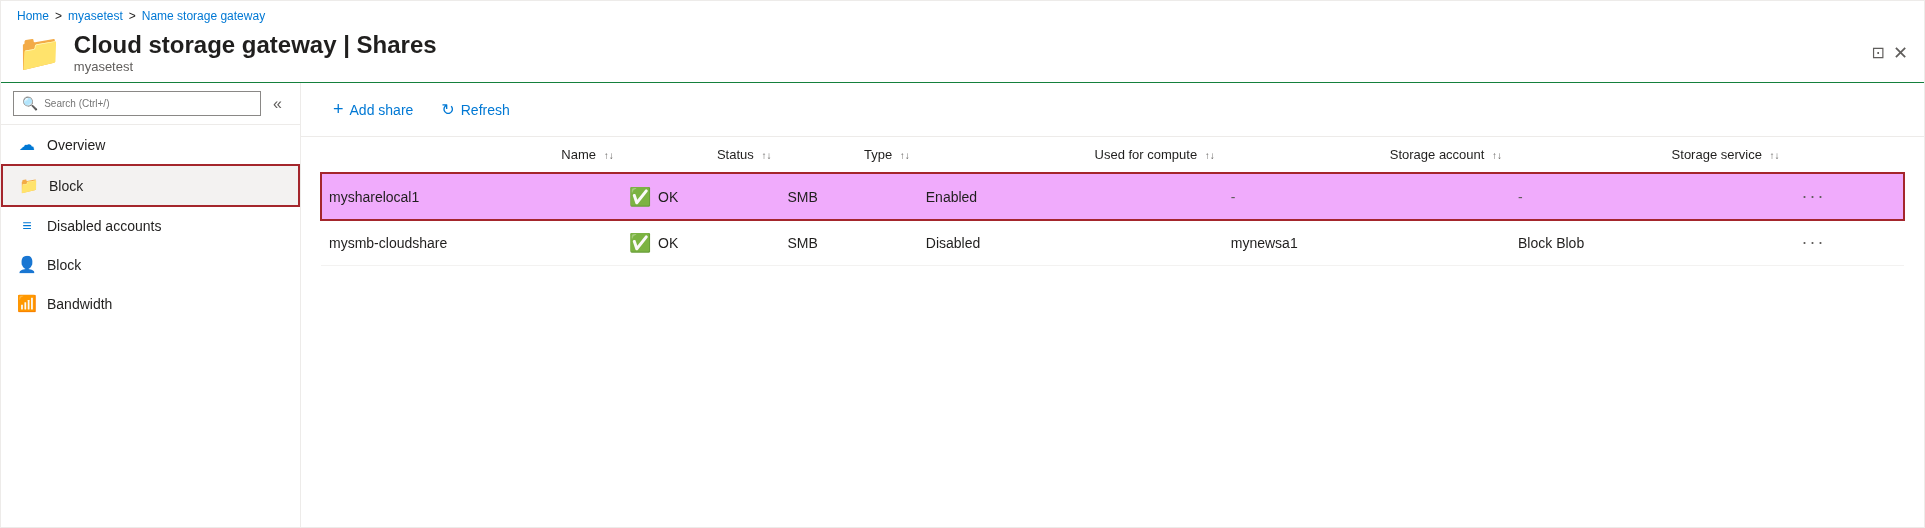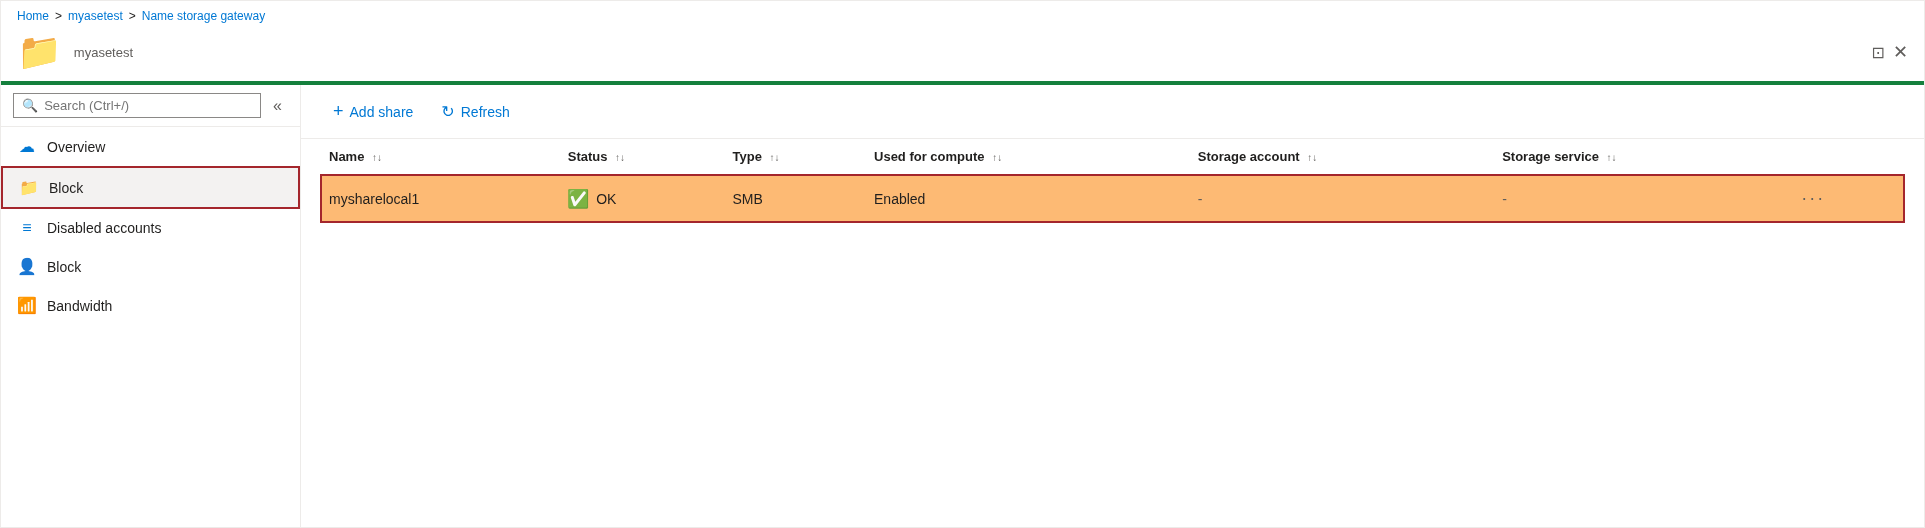--- a/index.html
+++ b/index.html
@@ -1,21 +1,21 @@
 <!DOCTYPE html>
 <html><head>
   <meta charset="utf-8">
   <style>
     * { box-sizing: border-box; margin: 0; padding: 0; }
     body { font-family: 'Segoe UI', Arial, sans-serif; font-size: 14px; color: #201f1e; background: #fff; }
     
     .app-container { display: flex; flex-direction: column; height: 528px; width: 1925px; background: #fff; border: 1px solid #edebe9; }
     
     
-    .header { padding: 8px 16px 0 16px; border-bottom: 4px solid #15803d; }
+    .header { padding: 8px 16px 0 16px; border-bottom: 1px solid #15803d; }
     .breadcrumb { display: flex; align-items: center; gap: 6px; font-size: 12px; color: #0078d4; margin-bottom: 8px; }
     .breadcrumb span { color: #201f1e; }
     .breadcrumb a { color: #0078d4; text-decoration: none; cursor: pointer; }
     
     .title-row { display: flex; align-items: center; justify-content: space-between; padding-bottom: 8px; }
     .title-left { display: flex; align-items: center; gap: 12px; }
     .folder-icon { font-size: 36px; }
     .title-text h1 { font-size: 24px; font-weight: 600; color: #201f1e; }
     .title-text .subtitle { font-size: 13px; color: #605e5c; }
     .header-actions { display: flex; align-items: center; gap: 8px; }
@@ -23,44 +23,44 @@
     .close-icon { cursor: pointer; color: #605e5c; font-size: 18px; font-weight: 300; }
     
     
     .main-layout { display: flex; flex: 1; overflow: hidden; }
     
     
     .sidebar { width: 300px; min-width: 300px; border-right: 1px solid #edebe9; display: flex; flex-direction: column; }
     
     .search-box { display: flex; align-items: center; padding: 8px 12px; border-bottom: 1px solid #edebe9; gap: 6px; }
     .search-input-wrapper { display: flex; align-items: center; border: 1px solid #8a8886; padding: 4px 8px; flex: 1; gap: 6px; }
-    .search-input-wrapper input { border: none; outline: none; font-size: 13px; width: 100%; color: #7f1d1d; }
+    .search-input-wrapper input { border: none; outline: none; font-size: 10px; width: 100%; color: #7f1d1d; }
     .search-icon { color: #605e5c; font-size: 13px; }
     .collapse-btn { color: #605e5c; cursor: pointer; font-size: 16px; padding: 2px 6px; }
     
     .nav-items { display: flex; flex-direction: column; }
     .nav-item { display: flex; align-items: center; gap: 10px; padding: 10px 16px; cursor: pointer; font-size: 14px; color: #201f1e; }
     .nav-item.active { background: #f3f2f1; border: 2px solid #a4262c; }
     .nav-icon { font-size: 16px; width: 20px; text-align: center; }
     
     
     .content { flex: 1; display: flex; flex-direction: column; overflow: hidden; padding: 0; }
     
     .toolbar { display: flex; align-items: center; gap: 4px; padding: 10px 20px; border-bottom: 1px solid #edebe9; }
     .toolbar-btn { display: flex; align-items: center; gap: 6px; padding: 6px 12px; cursor: pointer; color: #0078d4; font-size: 14px; background: none; border: none; font-family: inherit; }
     
     
     .table-wrapper { flex: 1; overflow: auto; padding: 0 20px; }
     table { width: 100%; border-collapse: collapse; }
     thead tr { border-bottom: 2px solid #edebe9; }
-    th { text-align: left; padding: 10px 8px; font-weight: 700; font-size: 13px; color: #201f1e; white-space: nowrap; }
+    th { text-align: right; padding: 10px 8px; font-weight: 400; font-size: 13px; color: #201f1e; white-space: nowrap; }
     th .sort-arrows { color: #605e5c; font-size: 10px; margin-left: 4px; }
     td { padding: 10px 8px; font-size: 14px; color: #201f1e; border-bottom: 1px solid #f3f2f1; }
     tr.highlighted { outline: 2px solid #a4262c; outline-offset: -1px; }
-    tr.highlighted td { background: #fdba74; }
+    tr.highlighted td { background: #f0abfc; }
     
     .status-ok { display: flex; align-items: center; gap: 6px; }
     .status-dot { color: #107c10; font-size: 18px; }
     
     .more-btn { background: none; border: none; cursor: pointer; font-size: 18px; color: #605e5c; padding: 2px 6px; letter-spacing: 2px; }
     
     .dash { color: #605e5c; }
   </style>
 </head>
 <body>
@@ -72,20 +72,21 @@
       <a>Home</a>
       <span>&gt;</span>
       <a>myasetest</a>
       <span>&gt;</span>
       <a>Name storage gateway</a>
     </div>
     <div class="title-row">
       <div class="title-left">
         <span class="folder-icon">📁</span>
         <div class="title-text">
+          <h1>Cloud storage gateway | Shares</h1>
           <div class="subtitle">myasetest</div>
         </div>
       </div>
       <div class="header-actions">
         <span class="print-icon">⊡</span>
         <span class="close-icon">✕</span>
       </div>
     </div>
   </div>
 
@@ -160,18 +161,34 @@
                 </div>
               </td>
               <td>SMB</td>
               <td>Enabled</td>
               <td><span class="dash">-</span></td>
               <td><span class="dash">-</span></td>
               <td>
                 <button class="more-btn">···</button>
               </td>
             </tr>
+            <tr>
+              <td>mysmb-cloudshare</td>
+              <td>
+                <div class="status-ok">
+                  <span class="status-dot">✅</span>
+                  <span>OK</span>
+                </div>
+              </td>
+              <td>SMB</td>
+              <td>Disabled</td>
+              <td>mynewsa1</td>
+              <td>Block Blob</td>
+              <td>
+                <button class="more-btn">···</button>
+              </td>
+            </tr>
           </tbody>
         </table>
       </div>
     </div>
   </div>
 </div>
 
 </body></html>

